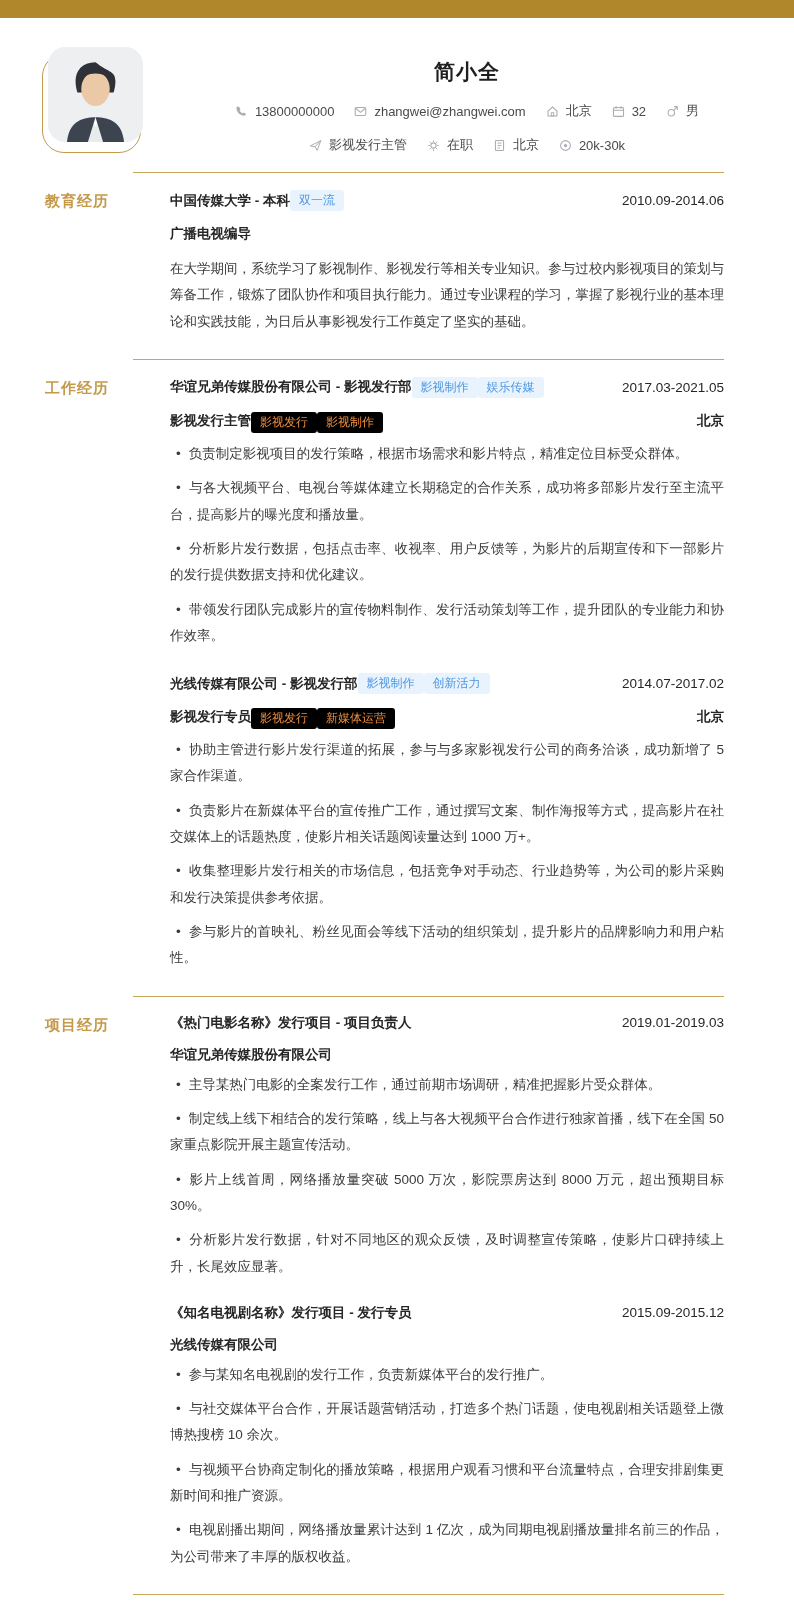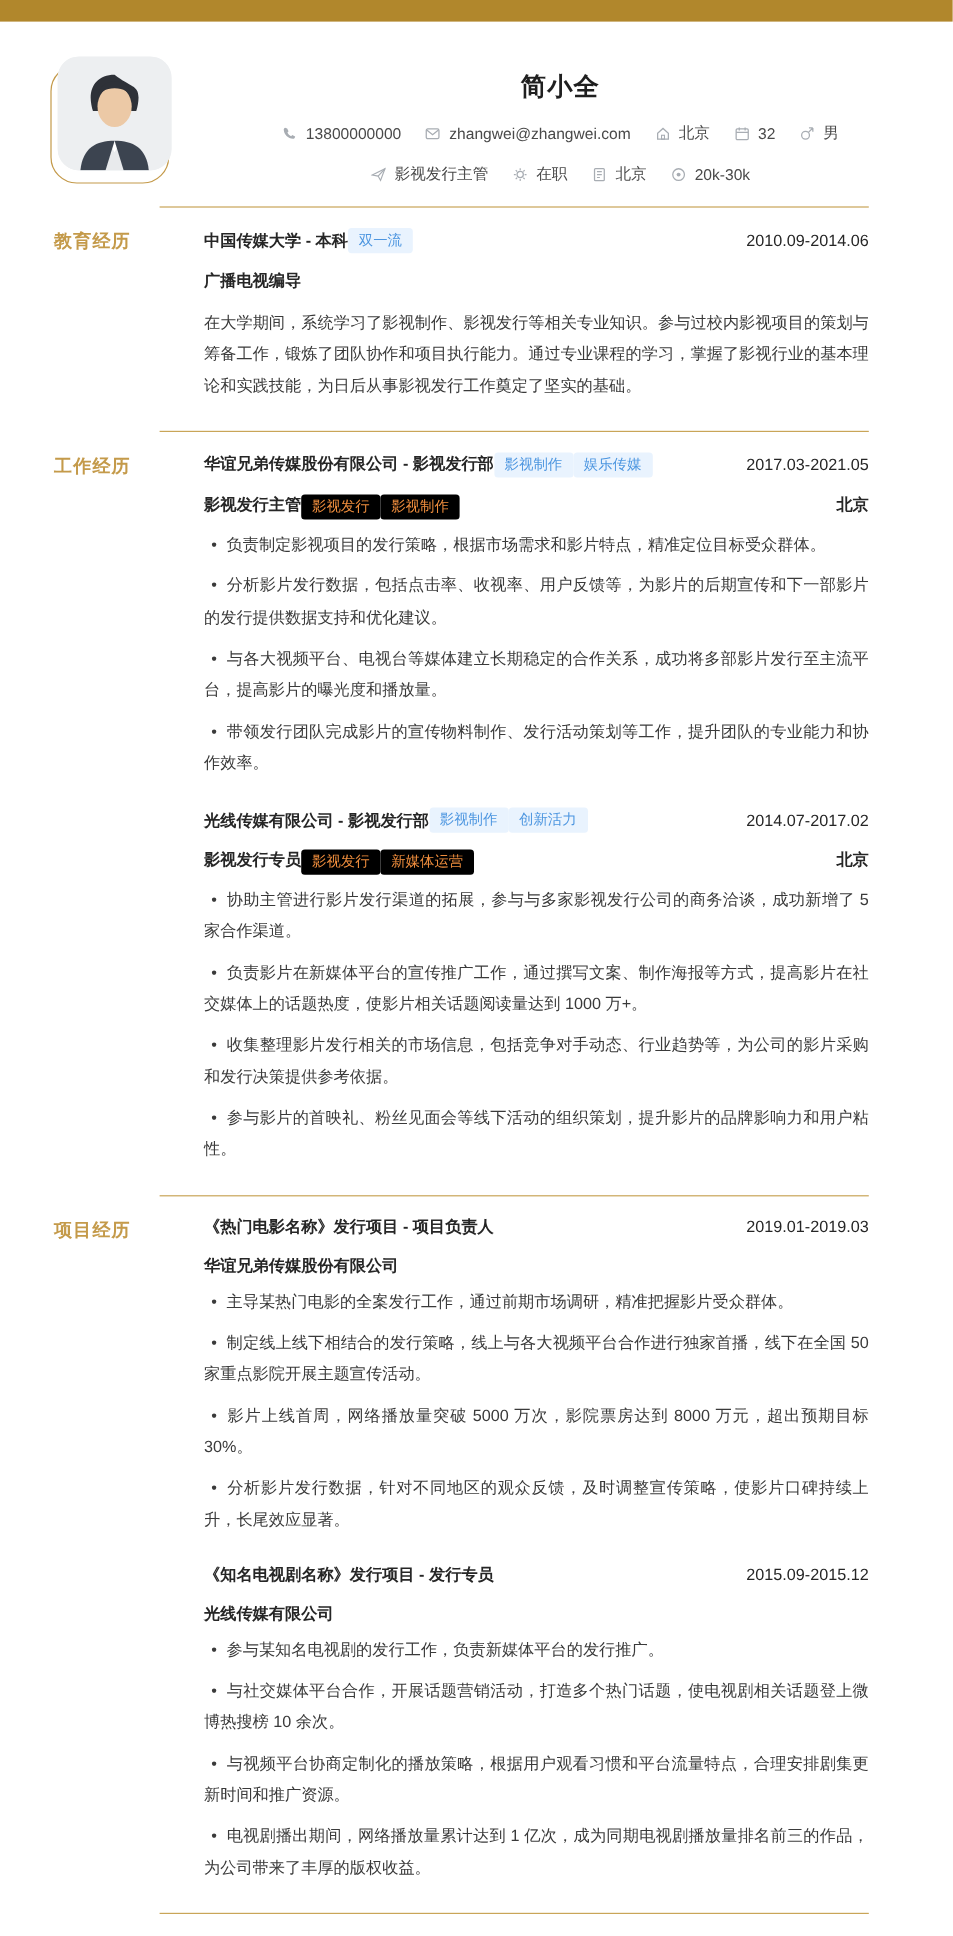--- a/index.html
+++ b/index.html
@@ -186,22 +186,22 @@
         <span class="entry-date">2017.03-2021.05</span>
       </div>
       <div class="entry-sub">
         <span class="entry-title">影视发行主管</span>
         <span class="tag orange">影视发行</span>
         <span class="tag orange">影视制作</span>
         <span class="entry-loc">北京</span>
       </div>
       <div class="bullets">
         <div class="bullet"><span class="dot">•</span><span>负责制定影视项目的发行策略，根据市场需求和影片特点，精准定位目标受众群体。</span></div>
+        <div class="bullet"><span class="dot">•</span><span>与各大视频平台、电视台等媒体建立长期稳定的合作关系，成功将多部影片发行至主流平台，提高影片的曝光度和播放量。</span></div>
         <div class="bullet"><span class="dot">•</span><span>分析影片发行数据，包括点击率、收视率、用户反馈等，为影片的后期宣传和下一部影片的发行提供数据支持和优化建议。</span></div>
-        <div class="bullet"><span class="dot">•</span><span>与各大视频平台、电视台等媒体建立长期稳定的合作关系，成功将多部影片发行至主流平台，提高影片的曝光度和播放量。</span></div>
         <div class="bullet"><span class="dot">•</span><span>带领发行团队完成影片的宣传物料制作、发行活动策划等工作，提升团队的专业能力和协作效率。</span></div>
       </div>
     </div>
 
     <div class="job">
       <div class="entry-head">
         <span class="entry-title">光线传媒有限公司 - 影视发行部</span>
         <span class="tag blue">影视制作</span>
         <span class="tag blue">创新活力</span>
         <span class="entry-date">2014.07-2017.02</span>

